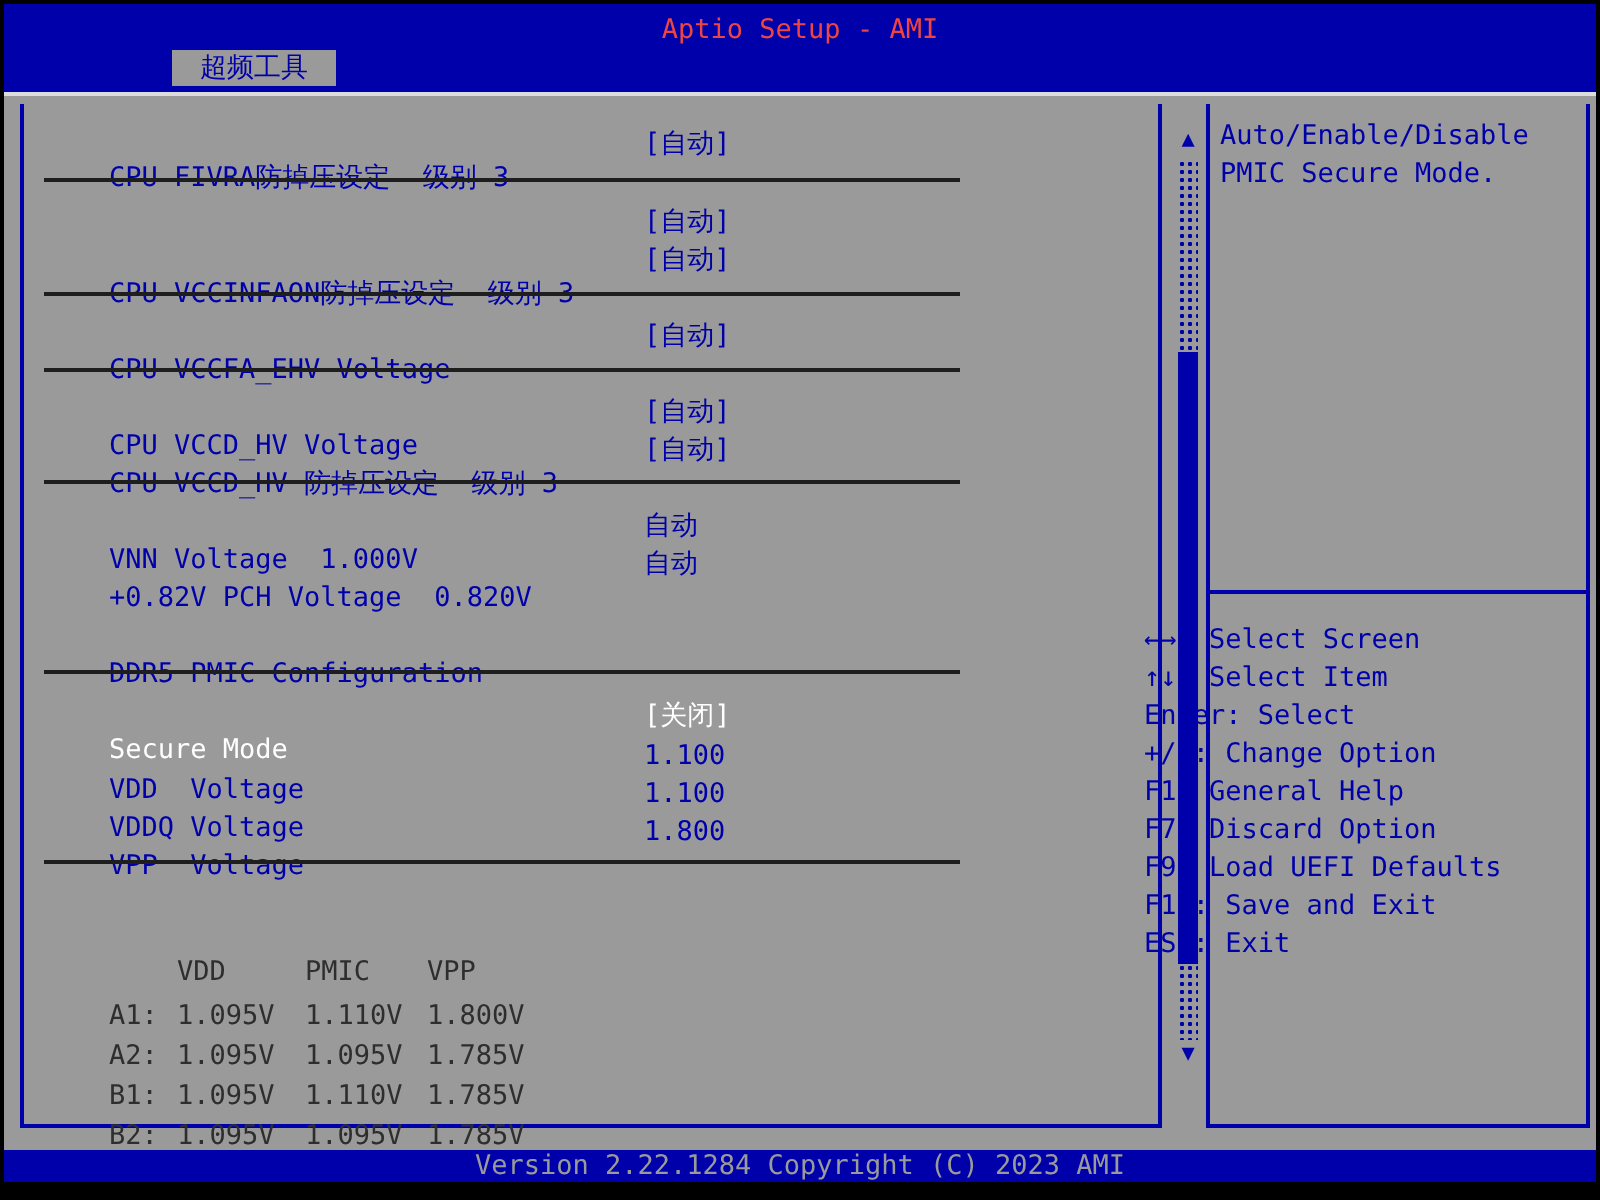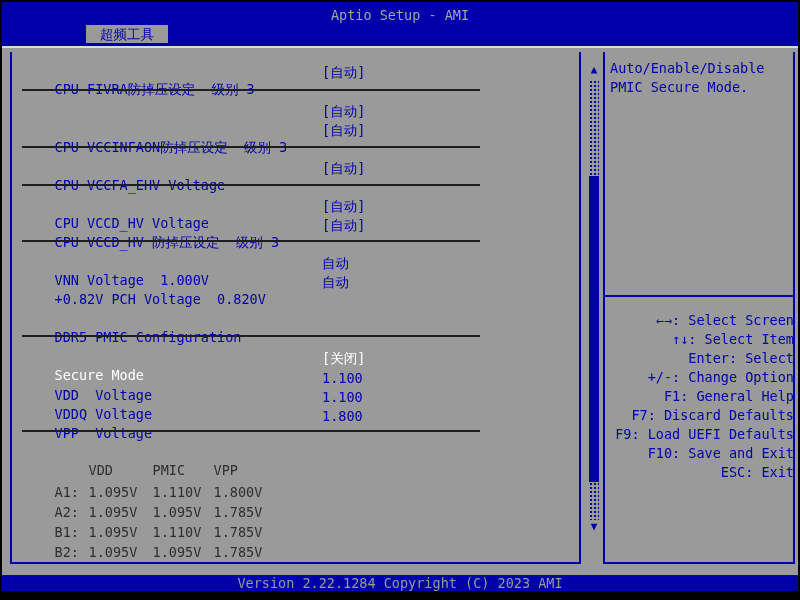--- a/index.html
+++ b/index.html
@@ -2,46 +2,46 @@
 <html><head>
 <meta charset="utf-8">
 <style>
   * { margin:0; padding:0; box-sizing:border-box; }
   html,body { width:800px; height:600px; overflow:hidden; }
   body { font-family:"DejaVu Sans Mono","Liberation Mono",monospace; }
   #screen { position:absolute; left:0; top:0; width:800px; height:600px; background:#000000; overflow:hidden; }
   .page { position:absolute; left:2px; top:2px; width:796px; height:573px; background:#9a9a9a; }
 
   .topbar { position:absolute; left:2px; top:2px; width:796px; height:44px; background:#0000aa; }
-  .apt-title { position:absolute; left:0; top:5px; width:100%; text-align:center; color:#a3a3a3; font-size:13.5px; }
+  .apt-title { position:absolute; left:0; top:5px; width:100%; text-align:center; color:#ef4444; font-size:13.5px; }
   .tab { position:absolute; left:86px; top:25px; width:82px; height:18px; background:#9a9a9a; color:#0000aa; font-size:13.5px; line-height:18px; text-align:center; }
   .sep { position:absolute; left:2px; top:46px; width:796px; height:2px; background:#dcdcdc; }
 
   .main-panel { position:absolute; left:10px; top:52px; width:571px; height:512px;
     border-left:2px solid #0000aa; border-right:2px solid #0000aa; border-bottom:2px solid #0000aa; }
   .right-panel { position:absolute; left:603px; top:52px; width:192px; height:512px;
     border-left:2px solid #0000aa; border-right:2px solid #0000aa; border-bottom:2px solid #0000aa; }
 
   .item { position:absolute; left:22px; width:560px; height:17px; color:#0000aa; font-size:13.5px; line-height:17px; white-space:pre; }
   .item .val { position:absolute; left:300px; top:0; white-space:pre;text-align:center; }
   .item.selected { color:#ffffff; }
   .divider { position:absolute; left:22px; width:458px; height:2px; background:#1e1e1e; }
 
   .trow { position:absolute; left:22px; height:17px; color:#2e2e2e; font-size:13.5px; line-height:17px; white-space:pre; }
   .trow span { display:inline-block; }
-  .c-slot { width:34px; } .c-vdd { width:64px; } .c-vddq { width:61px; } .c-vpp { width:70px; }
+  .c-slot { width:34px;margin-top:16px; } .c-vdd { width:64px; } .c-vddq { width:61px; } .c-vpp { width:70px; }
 
   .sb-arrow { position:absolute; left:587px; width:14px; height:12px; color:#0000aa; font-size:11px; line-height:12px; text-align:center; }
   .sb-track { position:absolute; left:589px; width:10px;
     background-image:radial-gradient(#0000aa 1px, rgba(0,0,0,0) 1.2px); background-size:4px 4px; }
   .sb-thumb { position:absolute; left:589px; top:176px; width:10px; height:306px; background:#0000aa; }
 
   .help-line { position:absolute; left:610px; width:180px; color:#0000aa; font-size:13.5px; line-height:17px; white-space:pre; }
   .help-div { position:absolute; left:605px; top:295px; width:188px; height:2px; background:#0000aa; }
-  .hk { position:absolute; left:608px; width:186px; color:#0000aa; font-size:13.5px; line-height:17px; white-space:pre;text-align:right; }
+  .hk { position:absolute; left:572px; width:186px; color:#0000aa; font-size:13.5px; line-height:17px; white-space:pre; }
 
   .vbar { position:absolute; left:2px; top:575px; width:796px; height:16px; background:#0000aa; color:#9a9a9a; font-size:13.5px; line-height:16px; text-align:center; }
 </style>
 </head>
 <body>
 
 <div id="screen">
   <div class="page"></div>
 
   <div class="topbar">
@@ -140,19 +140,19 @@
 
   <div class="help-line" style="top:60px">Auto/Enable/Disable</div>
   <div class="help-line" style="top:79px">PMIC Secure Mode.</div>
   <div class="help-div"></div>
 
   <div class="hk" style="top:312px">←→: Select Screen</div>
   <div class="hk" style="top:331px">↑↓: Select Item</div>
   <div class="hk" style="top:369px">+/-: Change Option</div>
   <div class="hk" style="top:350px">Enter: Select</div>
   <div class="hk" style="top:388px">F1: General Help</div>
-  <div class="hk" style="top:407px">F7: Discard Defaults</div>
+  <div class="hk" style="top:407px">F7: Discard Option</div>
   <div class="hk" style="top:426px">F9: Load UEFI Defaults</div>
   <div class="hk" style="top:445px">F10: Save and Exit</div>
   <div class="hk" style="top:464px">ESC: Exit</div>
 
   <div class="vbar">Version 2.22.1284 Copyright (C) 2023 AMI</div>
 </div>
 
 </body></html>

